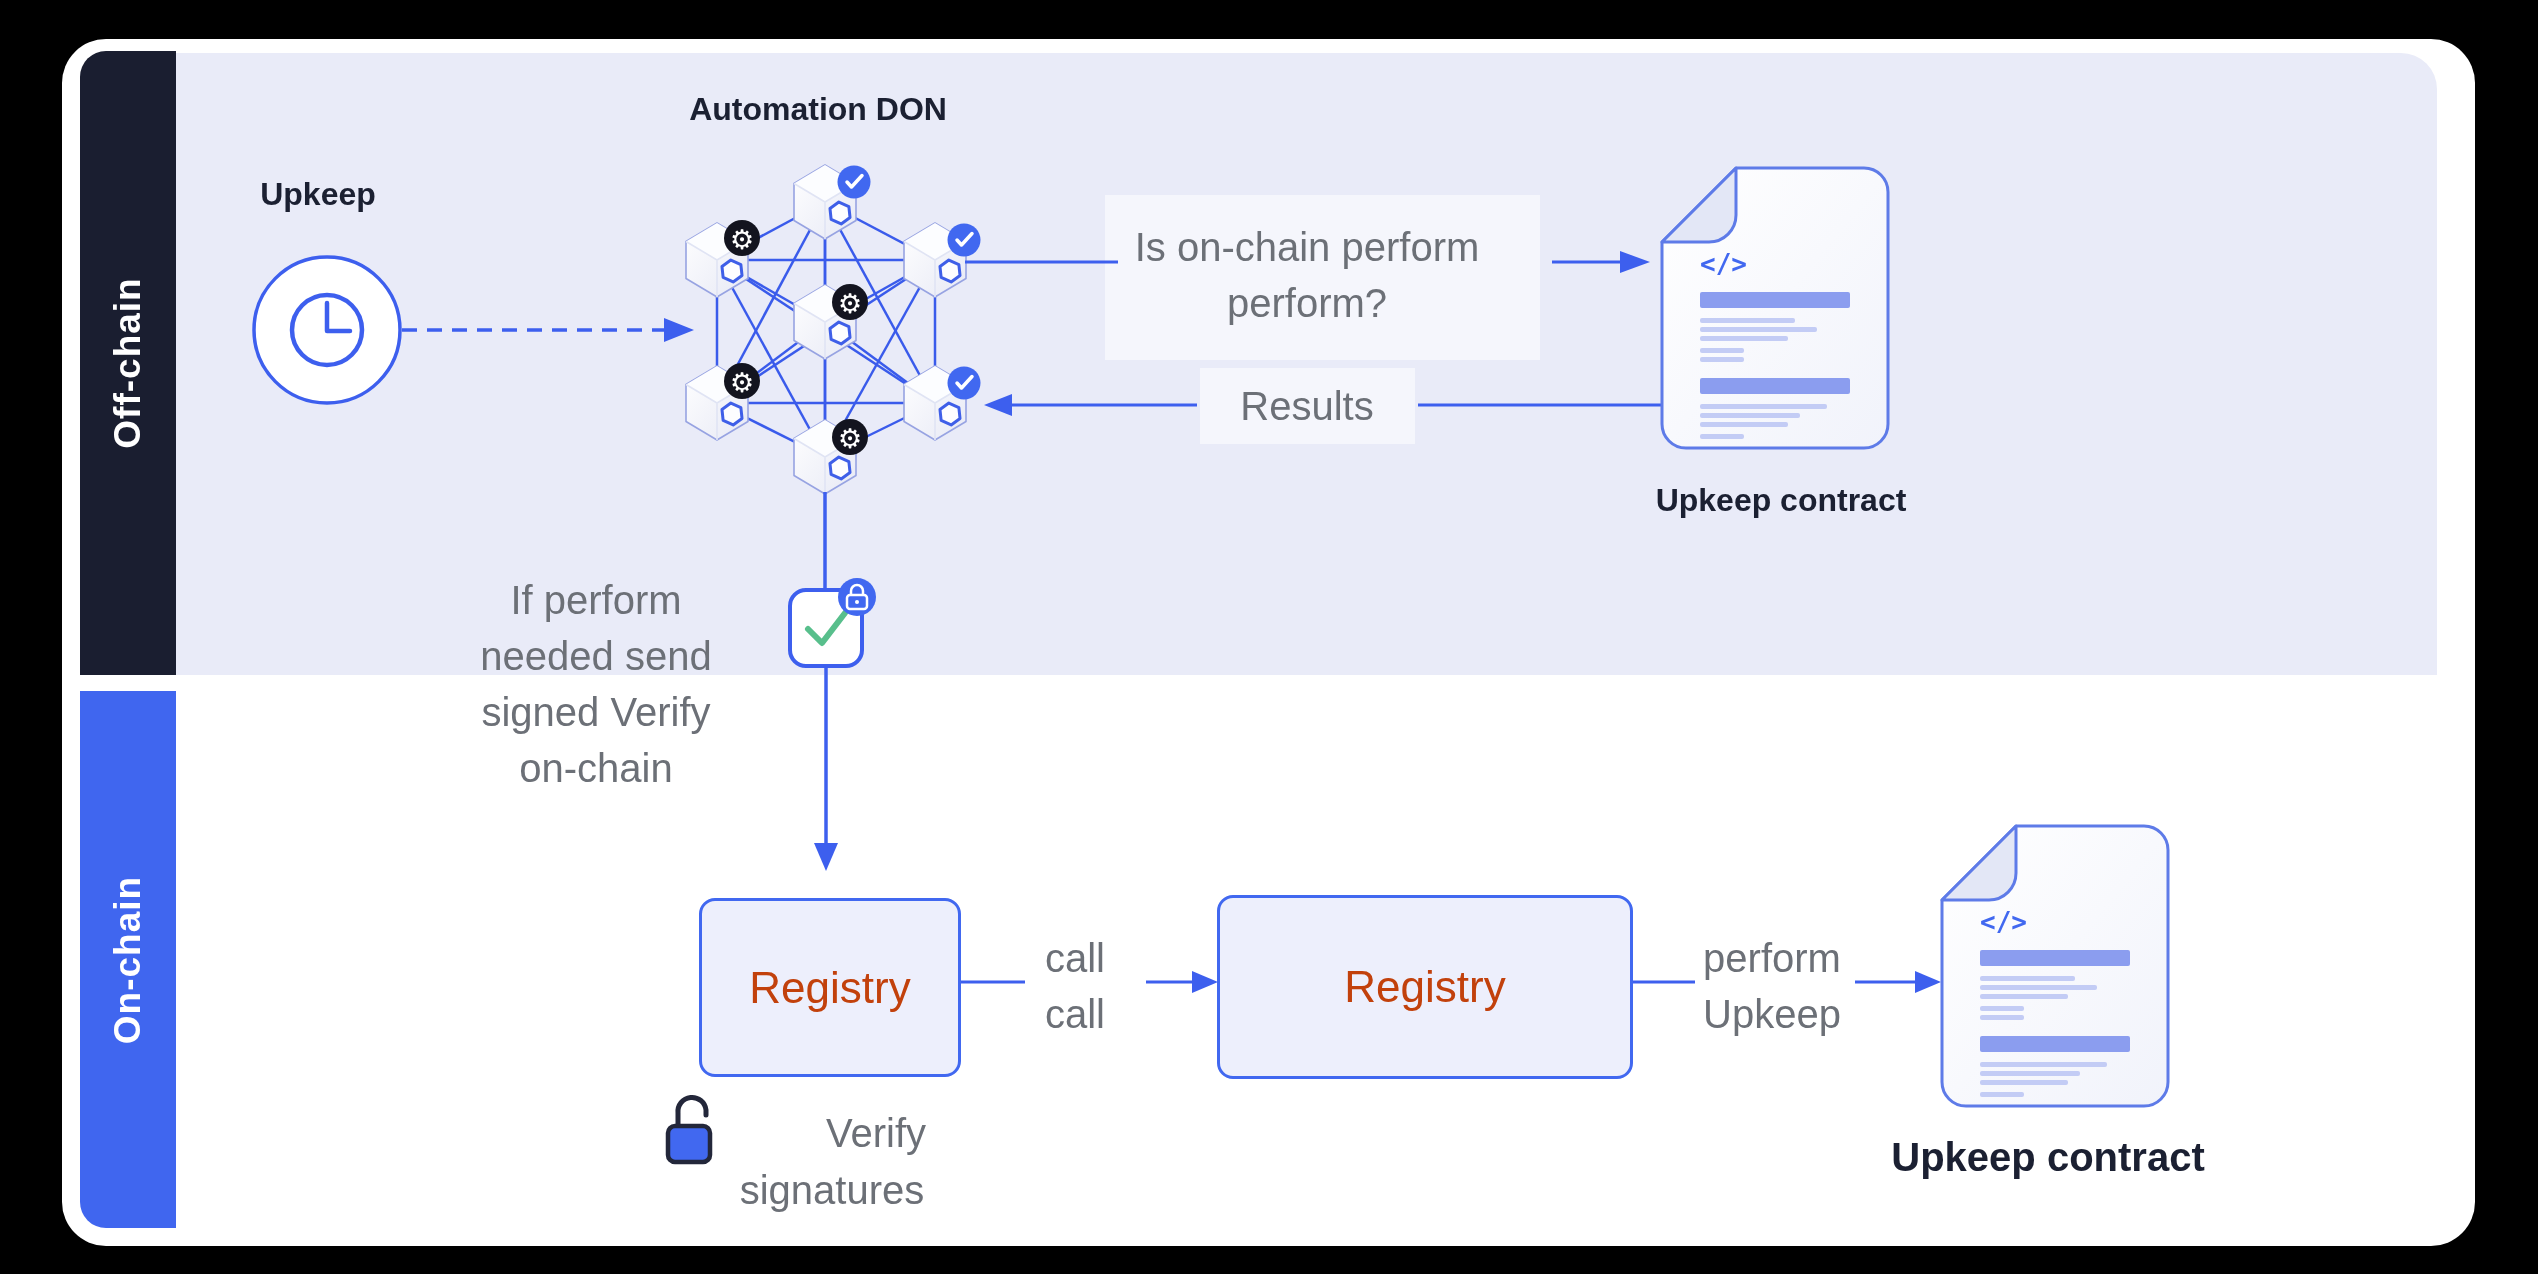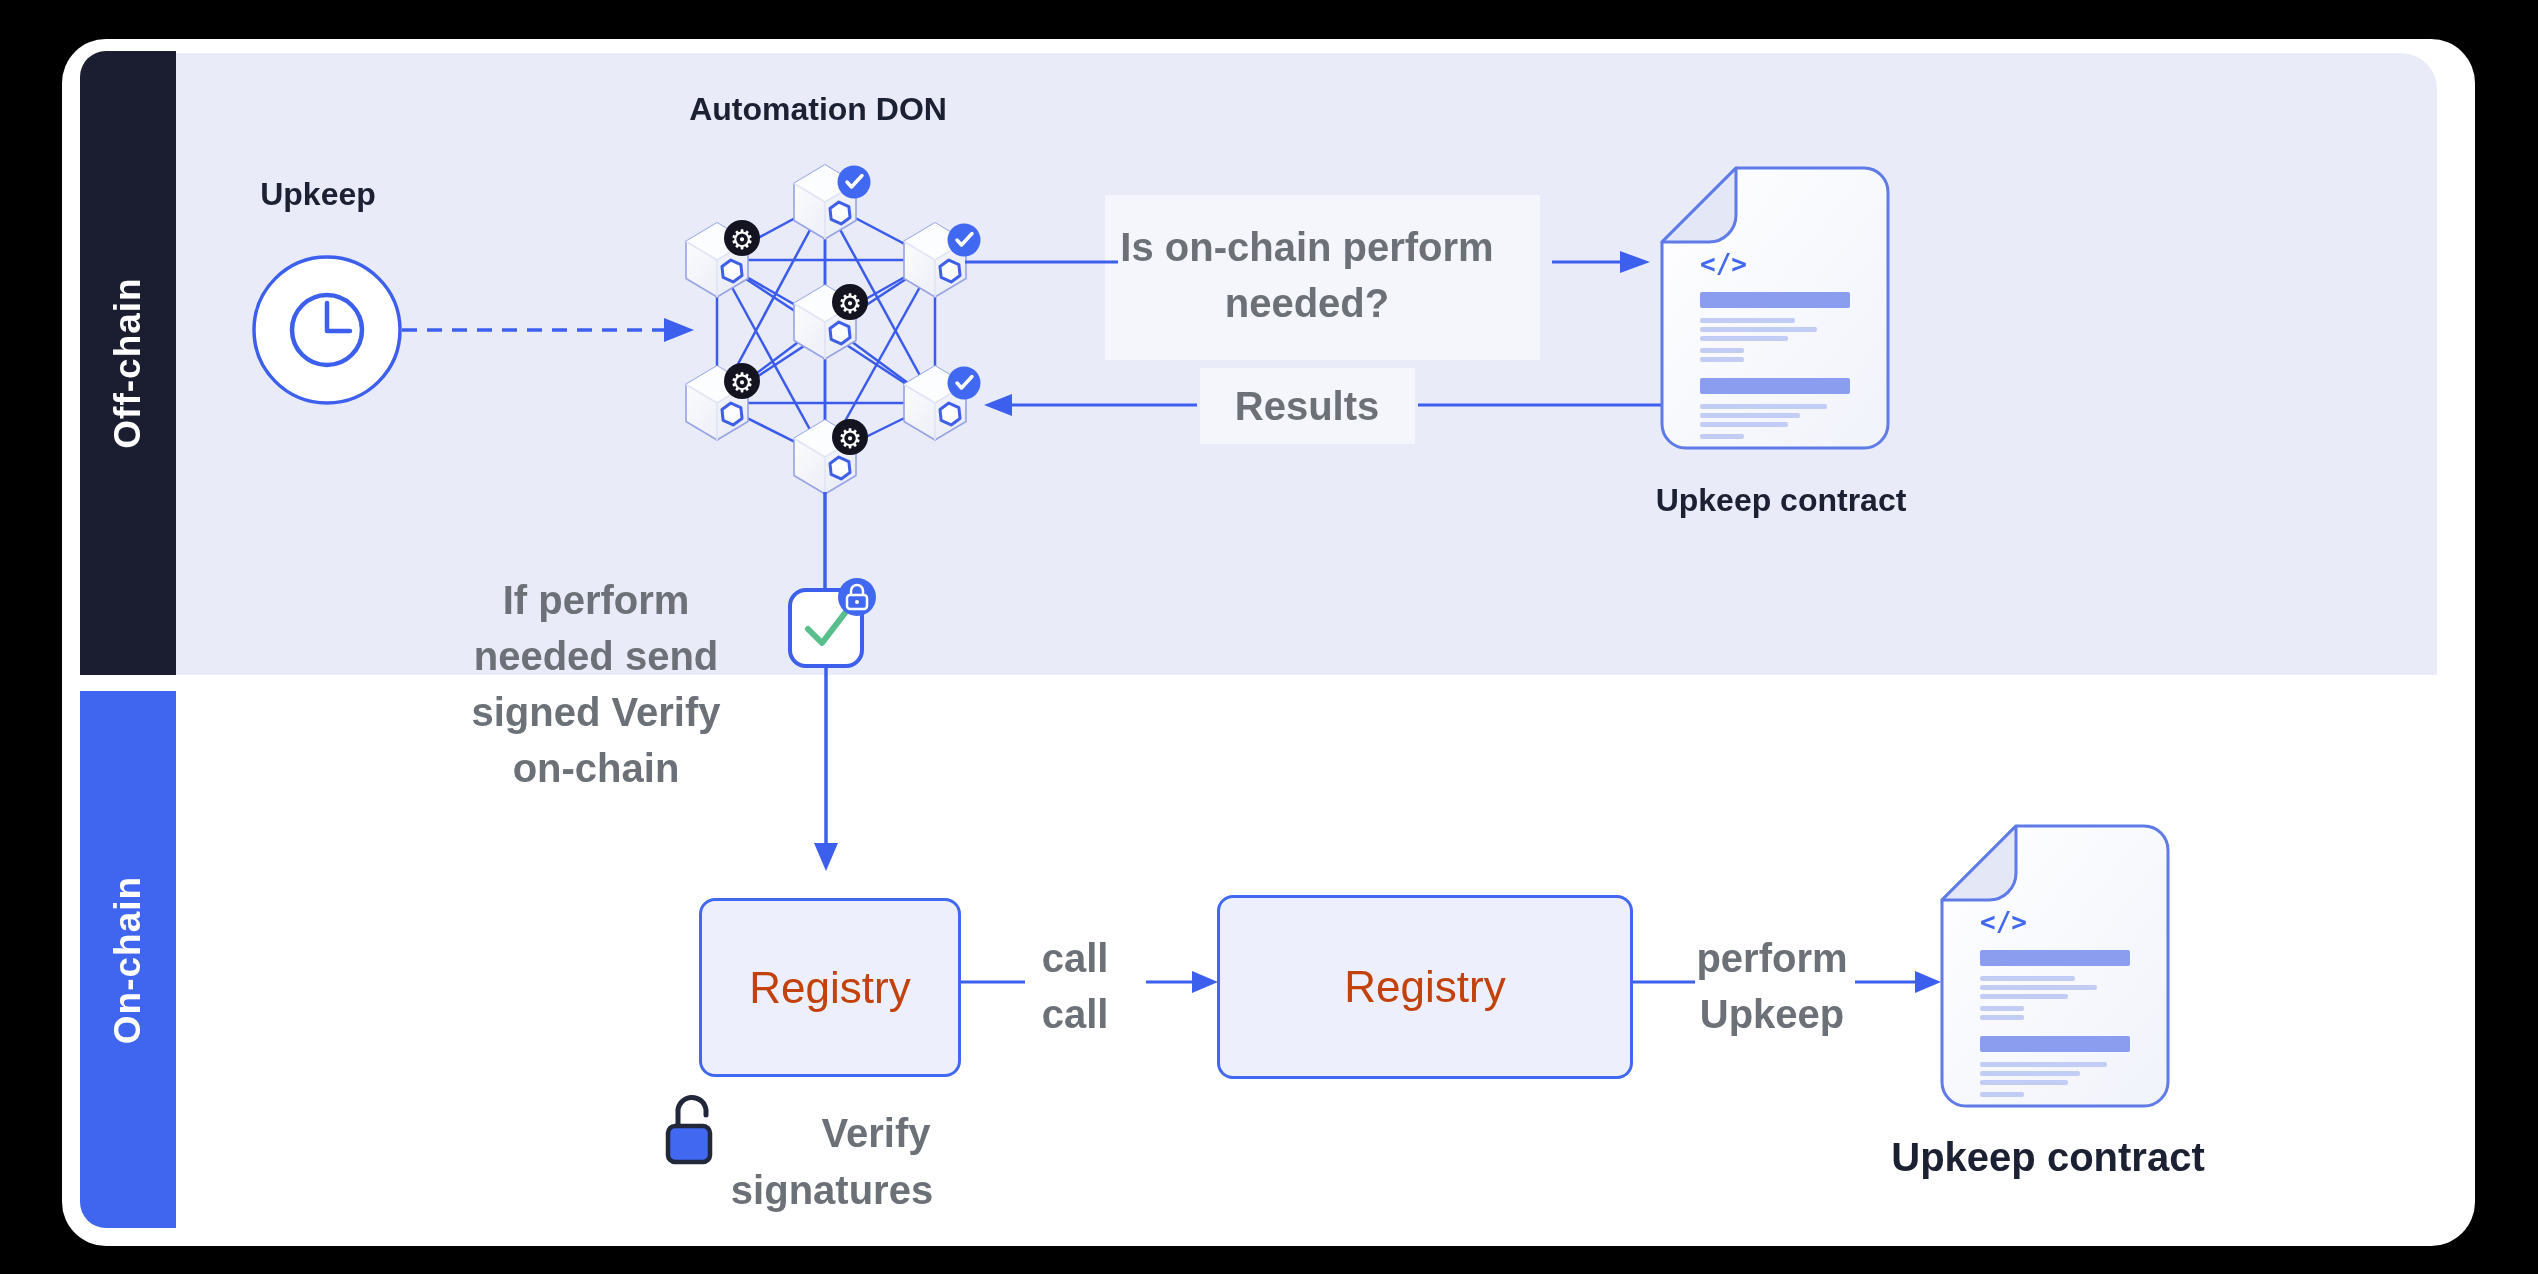--- a/index.html
+++ b/index.html
@@ -8,21 +8,21 @@
   .card{position:absolute;left:62px;top:39px;width:2413px;height:1207px;background:#fff;border-radius:44px;}
   .offchain-bg{position:absolute;left:80px;top:53px;width:2357px;height:622px;background:#E9EBF8;
                border-radius:26px 36px 0 0;}
   .band{position:absolute;width:96px;display:flex;align-items:center;justify-content:center;}
   .band-dark{left:80px;top:51px;height:624px;background:#1A1E30;border-radius:26px 0 0 0;}
   .band-blue{left:80px;top:691px;height:537px;background:#4066EF;border-radius:0 0 0 26px;}
   .band span{transform:rotate(-90deg);white-space:nowrap;color:#fff;font-weight:700;font-size:37px;letter-spacing:1px;}
   svg.overlay{position:absolute;left:0;top:0;pointer-events:none;}
   .lbl{position:absolute;transform:translate(-50%,-50%);white-space:nowrap;}
   .bold-lbl{font-weight:700;font-size:32px;color:#1B2032;}
-  .gray-lbl{font-weight:700;font-size:40px;color:#6C7077;text-align:right;}
+  .gray-lbl{font-weight:400;font-size:40px;color:#6C7077;text-align:right;}
   .panel{position:absolute;background:rgba(255,255,255,0.55);}
   .node-box{position:absolute;background:#EDEFFC;border:3px solid #4168F0;border-radius:16px;
             display:flex;align-items:center;justify-content:center;font-size:44px;color:#c2410c;}
 </style>
 </head>
 <body>
 
 <div class="stage">
   <div class="card"></div>
   <div class="offchain-bg"></div>
@@ -178,21 +178,21 @@
       <rect x="668" y="1126" width="42" height="36" rx="7" fill="#4168F0" stroke="#23273A" stroke-width="4.5"></rect>
     </g>
 
     <use href="#docIcon" transform="translate(1662,168)"></use>
     <use href="#docIcon" transform="translate(1942,826)"></use>
   </svg>
 
   <div class="lbl bold-lbl" style="left:318px;top:194px;">Upkeep</div>
   <div class="lbl bold-lbl" style="left:818px;top:109px;">Automation DON</div>
   <div class="lbl gray-lbl" style="left:1307px;top:247px;">Is on-chain perform</div>
-  <div class="lbl gray-lbl" style="left:1307px;top:303px;">needed?</div>
+  <div class="lbl gray-lbl" style="left:1307px;top:303px;">perform?</div>
   <div class="lbl gray-lbl" style="left:1307px;top:406px;">Results</div>
   <div class="lbl bold-lbl" style="left:1781px;top:500px;">Upkeep contract</div>
 
   <div class="lbl gray-lbl" style="left:596px;top:600px;">If perform</div>
   <div class="lbl gray-lbl" style="left:596px;top:656px;">needed send</div>
   <div class="lbl gray-lbl" style="left:596px;top:712px;">signed Verify</div>
   <div class="lbl gray-lbl" style="left:596px;top:768px;">on-chain</div>
 
   <div class="node-box" style="left:699px;top:898px;width:256px;height:173px;">
     <span>Registry</span>

